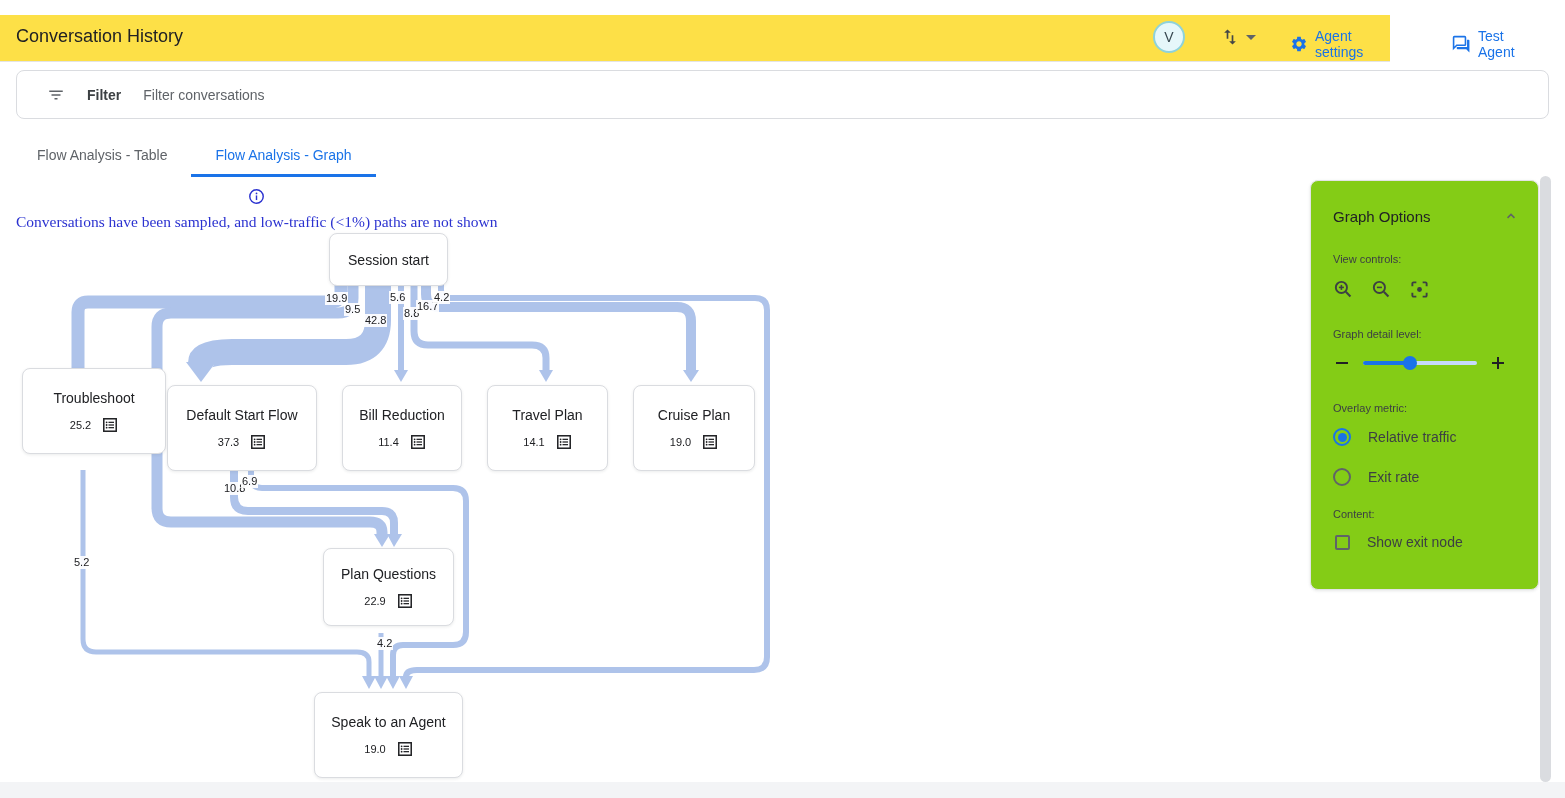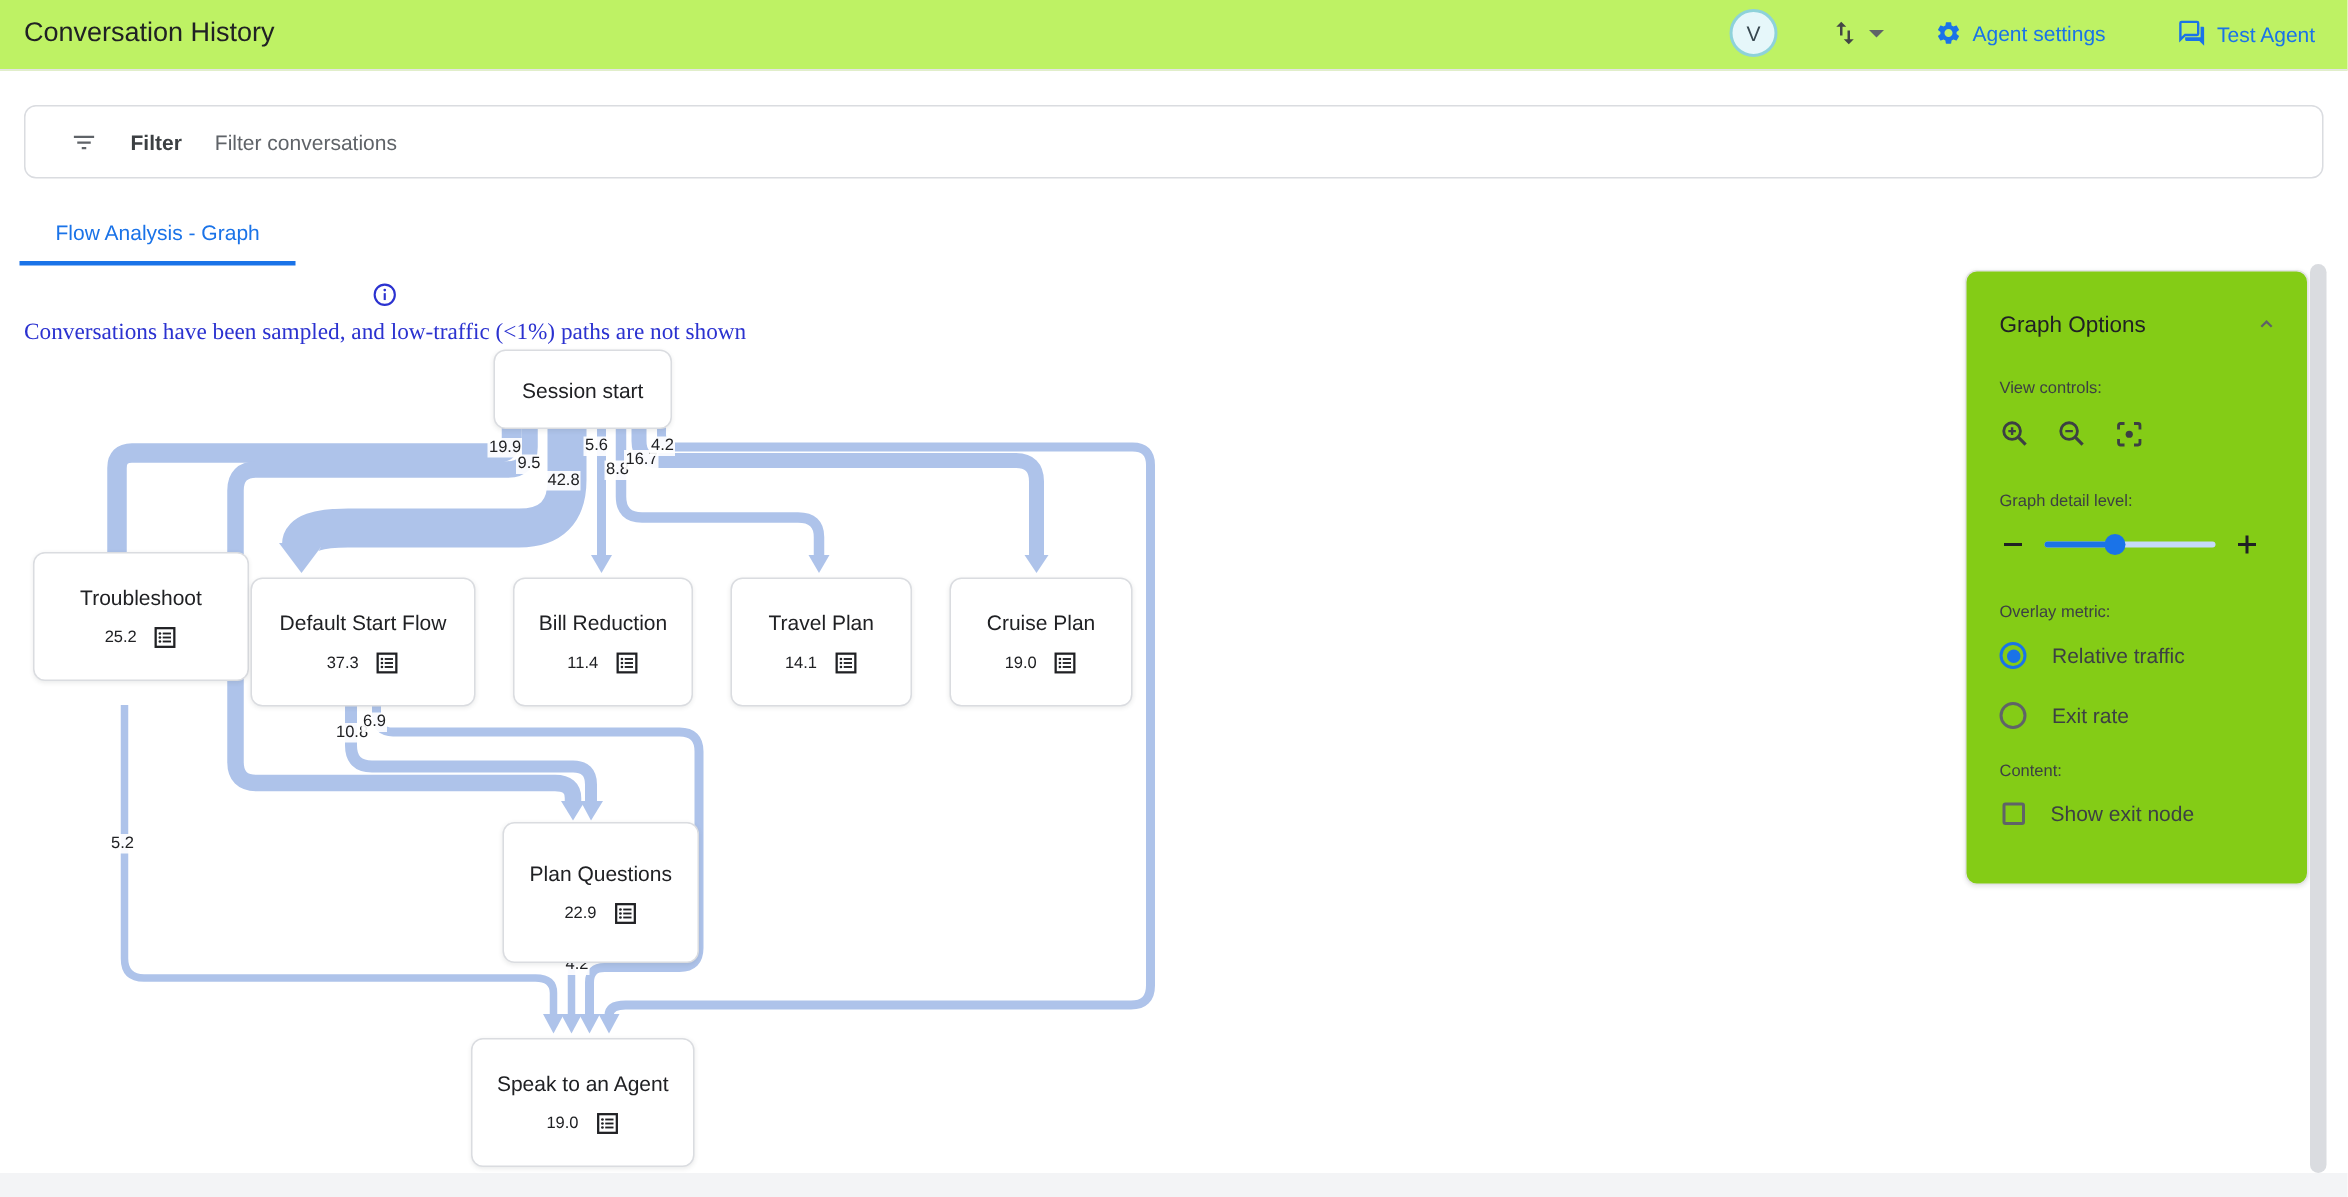--- a/index.html
+++ b/index.html
@@ -1,21 +1,21 @@
 <!DOCTYPE html>
 <html><head>
 <meta charset="utf-8">
 <style>
   * { margin:0; padding:0; box-sizing:border-box; }
   html,body { width:1565px; height:798px; overflow:hidden; background:#fff;
               font-family:"Liberation Sans", sans-serif; color:#202124; }
 
   
-  .header { position:absolute; left:0; top:0; width:1565px; height:47px;
-            background:#bef264; border-bottom:1px solid #e4e4e4; z-index:20; }
+  .header { position:absolute; left:0; top:15px; width:1390px; height:47px;
+            background:#fde047; border-bottom:1px solid #e4e4e4; z-index:20; }
   .page-title { position:absolute; left:16px; top:11px; font-size:18px; font-weight:500; color:#202124; }
   .avatar { position:absolute; left:1153px; top:6px; width:32px; height:32px; border-radius:50%;
             background:#e6f7fa; border:2px solid #8ed2da; display:flex; align-items:center;
             justify-content:center; font-size:14px; font-weight:500; color:#37474f; cursor:pointer; }
   .sortwrap { position:absolute; left:1220px; top:12px; display:flex; align-items:center; gap:6px; cursor:pointer; }
   .caret { width:0; height:0; border-left:5px solid transparent; border-right:5px solid transparent;
            border-top:5px solid #5f6368; }
   .hbtn { position:absolute; top:13px; display:flex; align-items:center; gap:7px;
           color:#1a73e8; font-size:14px; font-weight:500; cursor:pointer; }
   .hbtn.agent { left:1290px; } .hbtn.test { left:1452px; }
@@ -215,21 +215,21 @@
             <circle cx="5.2" cy="12" r="1"></circle>
             <rect x="7.3" y="5.3" width="6.2" height="1.4"></rect>
             <rect x="7.3" y="8.3" width="6.2" height="1.4"></rect>
             <rect x="7.3" y="11.3" width="6.2" height="1.4"></rect>
           </g>
         </svg>
       </span>
     </div>
 </div>
 
-<div class="node" style="left:335px;top:548px;width:131px;height:94px">
+<div class="node" style="left:323px;top:548px;width:131px;height:78px">
   <div class="node-title">Plan Questions</div>
   <div class="node-meta">
       <span class="node-value">22.9</span>
     <span class="icobtn">
         <svg width="16" height="16" viewBox="0 0 18 18">
           <rect x="2" y="2" width="14" height="14" fill="none" stroke="#202124" stroke-width="1.7"></rect>
           <g fill="#202124">
             <circle cx="5.2" cy="6" r="1"></circle>
             <circle cx="5.2" cy="9" r="1"></circle>
             <circle cx="5.2" cy="12" r="1"></circle>
@@ -296,20 +296,21 @@
   <span style="display:flex">
       <svg width="18" height="18" viewBox="0 0 24 24" fill="#5f6368">
         <path d="M10 18h4v-2h-4v2zm-7-12v2h18V6H3zm3 7h12v-2H6v2z"></path>
       </svg>
     </span>
   <span class="flabel">Filter</span>
   <span class="fplaceholder">Filter conversations</span>
 </div>
 
 <div class="tabs">
+  <div class="tab">Flow Analysis - Table</div>
   <div class="tab active">Flow Analysis - Graph</div>
 </div>
 
 <div class="notice">
   <span style="display:flex">
       <svg width="17" height="17" viewBox="0 0 24 24">
         <circle cx="12" cy="12" r="9.5" fill="none" stroke="#2b32d0" stroke-width="2"></circle>
         <rect x="11" y="10.5" width="2" height="6.5" fill="#2b32d0"></rect>
         <circle cx="12" cy="7.6" r="1.25" fill="#2b32d0"></circle>
       </svg>

